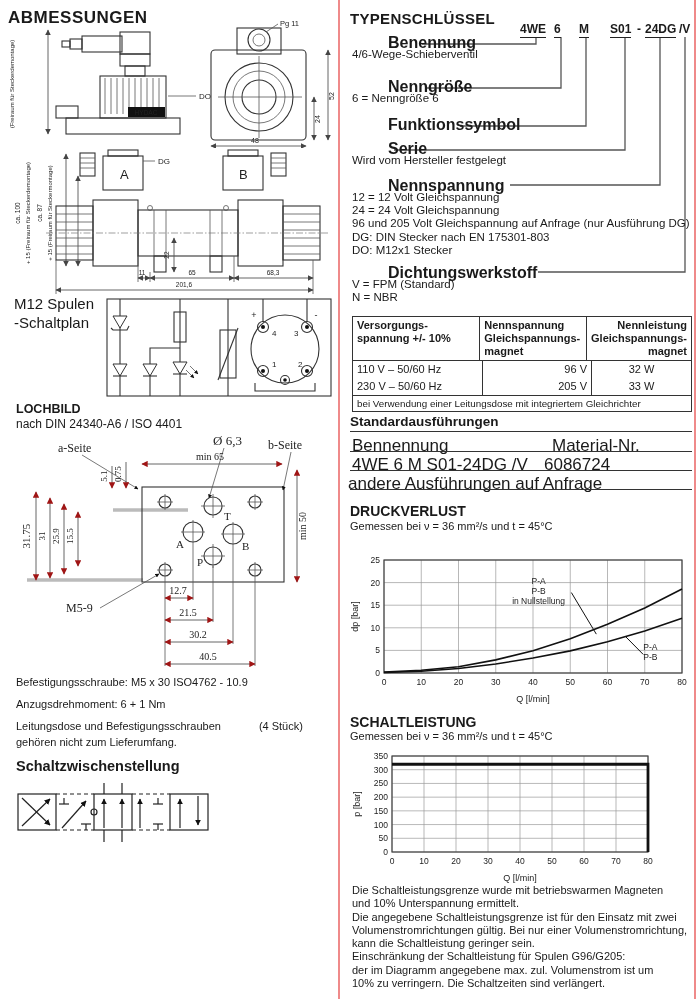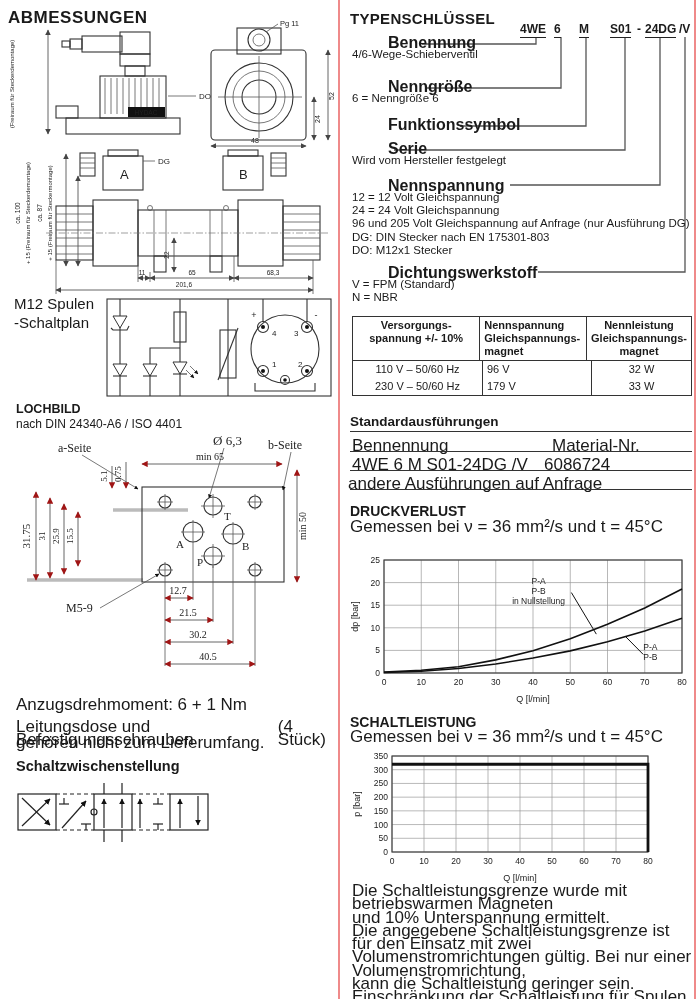--- a/index.html
+++ b/index.html
@@ -5,34 +5,34 @@
   html,body{margin:0;padding:0;}
   body{width:700px;height:999px;background:#fff;position:relative;overflow:hidden;
        font-family:"Liberation Sans",sans-serif;color:#1a1a1a;}
   .abs{position:absolute;}
   .pre{white-space:pre-line;}
   
   .h-big{font-size:17px;font-weight:bold;letter-spacing:.5px;}
   .h-right{font-size:15px;font-weight:bold;letter-spacing:.3px;}
   .h-mid{font-size:14px;font-weight:bold;}
   .h-small{font-size:12.5px;font-weight:bold;}
-  .txt{font-size:17px;line-height:13.3px;}
+  .txt{font-size:11px;line-height:13.3px;}
   
   .red-rule{position:absolute;top:0;bottom:0;width:2px;background:#ef8a8a;}
   
   .seg{position:absolute;font-size:12px;font-weight:bold;}
   .seg.u{border-bottom:1.6px solid #222;padding-bottom:1px;}
   .typ-label{position:absolute;font-size:16px;font-weight:bold;margin-left:36px;}
   .typ-body{position:absolute;font-size:11.5px;line-height:13.2px;white-space:pre-line;}
   
   .ptable{position:absolute;left:4px;top:316px;width:338px;border:1.6px solid #333;}
   .prow{display:flex;}
   .pc{box-sizing:border-box;padding:2px 4px;font-size:11px;line-height:13px;}
-  .pc1{width:130px;border-right:1px solid #333;text-align:center;}
-  .pc2{width:109px;border-right:1px solid #333;text-align:left;}
+  .pc1{width:130px;border-right:1px solid #333;}
+  .pc2{width:109px;border-right:1px solid #333;text-align:right;}
   .pc3{flex:1;text-align:center;}
   .phead .pc{font-weight:bold;white-space:pre-line;}
   .pdata{border-top:1.3px solid #333;}
   .pfoot{border-top:1px solid #333;font-size:9.8px;padding:2px 4px;}
   
   .rule{position:absolute;height:0;border-top:1.2px solid #333;}
   .rule.hvy{border-top-width:1.6px;}
   .cell{position:absolute;font-size:17px;}
   
   .ctick{font-size:8.5px;fill:#222;font-family:"Liberation Sans",sans-serif;}
@@ -333,20 +333,21 @@
     <text class="cad" x="178" y="184" font-size="10" text-anchor="middle">21.5</text>
     <line class="dim" x1="155" y1="210" x2="223" y2="210" marker-start="url(#ar)" marker-end="url(#ar)"></line>
     <text class="cad" x="188" y="206" font-size="10" text-anchor="middle">30.2</text>
     <line class="dim" x1="155" y1="232" x2="245" y2="232" marker-start="url(#ar)" marker-end="url(#ar)"></line>
     <text class="cad" x="198" y="228" font-size="10" text-anchor="middle">40.5</text>
 
     <text class="cad" x="56" y="180" font-size="12">M5-9</text>
     <line class="thin" x1="90" y1="176" x2="149" y2="142" marker-end="url(#ak)"></line>
   </svg>
 
+  <div class="abs txt" style="left:16px;top:676px">Befestigungsschraube: M5 x 30 ISO4762 - 10.9</div>
   <div class="abs txt" style="left:16px;top:698px">Anzugsdrehmoment: 6 + 1 Nm</div>
   <div class="abs txt" style="left:16px;top:720px;width:310px;display:flex">
     <span>Leitungsdose und Befestigungsschrauben</span>
     <span style="margin-left:38px">(4 Stück)</span>
   </div>
   <div class="abs txt" style="left:16px;top:736px">gehören nicht zum Lieferumfang.</div>
 
   <div class="abs" style="left:16px;top:758px;font-size:14.5px;font-weight:bold">Schaltzwischenstellung</div>
   <svg class="abs" style="left:8px;top:780px" width="332" height="80" viewBox="0 0 332 80">
     <g stroke="#222" stroke-width="1.2" fill="none">
@@ -427,34 +428,35 @@
   <div class="typ-body" style="left:4px;top:278px">V = FPM (Standard)
 N = NBR</div>
 
   <div class="ptable">
     <div class="prow phead">
       <div class="pc pc1">Versorgungs-
 spannung   +/- 10%</div>
       <div class="pc pc2" style="text-align:left">Nennspannung
 Gleichspannungs-
 magnet</div>
-      <div class="pc pc3" style="text-align:center">Nennleistung
+      <div class="pc pc3" style="text-align:right">Nennleistung
 Gleichspannungs-
 magnet</div>
     </div>
     <div class="prow pdata">
       <div class="pc pc1">110 V – 50/60 Hz</div>
       <div class="pc pc2">96 V</div>
       <div class="pc pc3">32 W</div>
     </div>
     <div class="prow">
       <div class="pc pc1">230 V – 50/60 Hz</div>
-      <div class="pc pc2">179 V</div>
+      <div class="pc pc2">205 V</div>
       <div class="pc pc3">33 W</div>
     </div>
+    <div class="pfoot">bei Verwendung einer Leitungsdose mit integriertem Gleichrichter</div>
   </div>
 
   <div class="abs" style="left:2px;top:414px;font-size:13.5px;font-weight:bold">Standardausführungen</div>
   <div class="rule hvy" style="left:2px;top:431px;width:342px"></div>
   <div class="cell" style="left:4px;top:436px">Bennennung</div>
   <div class="cell" style="left:204px;top:436px">Material-Nr.</div>
   <div class="rule" style="left:2px;top:451px;width:342px"></div>
   <div class="cell" style="left:4px;top:455px">4WE 6 M S01-24DG /V</div>
   <div class="cell" style="left:196px;top:455px">6086724</div>
   <div class="rule hvy" style="left:2px;top:470px;width:342px"></div>

